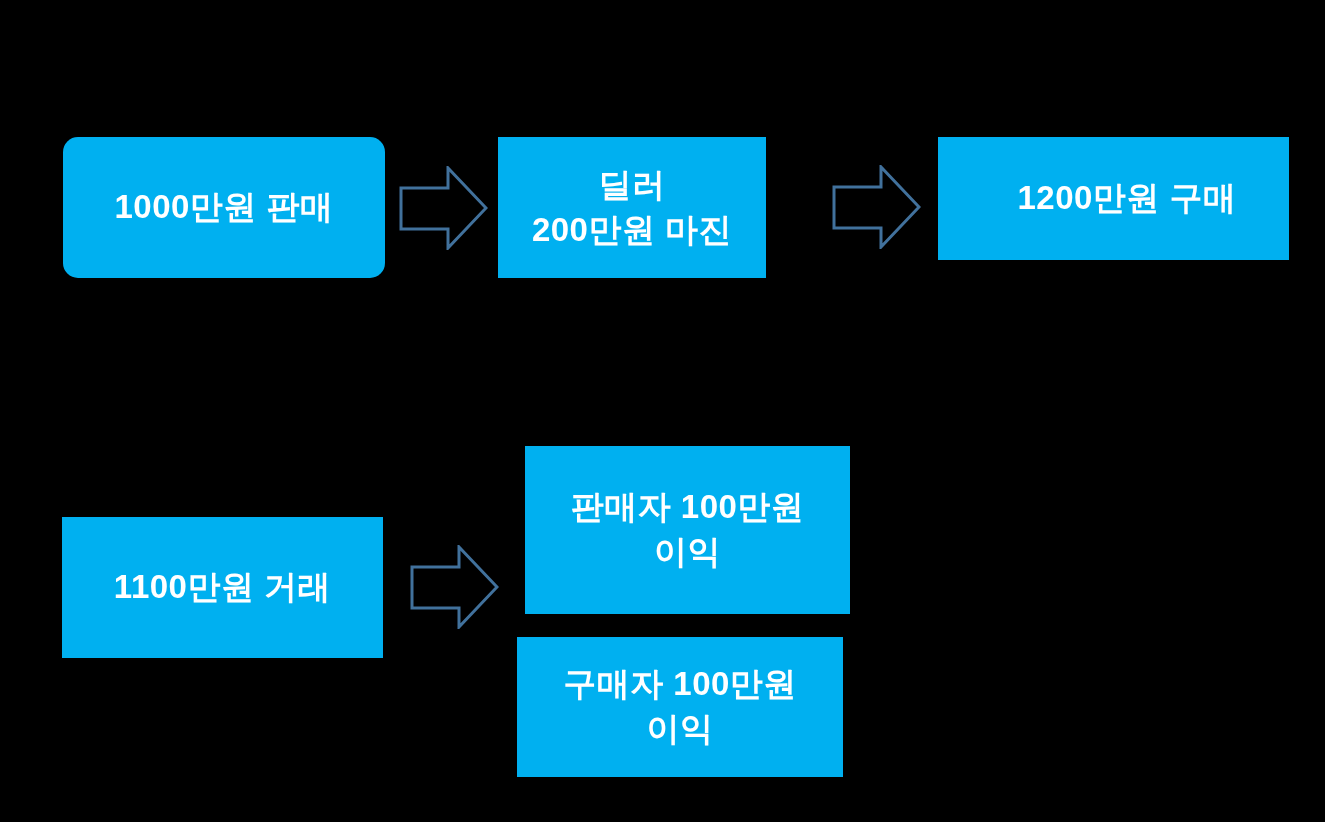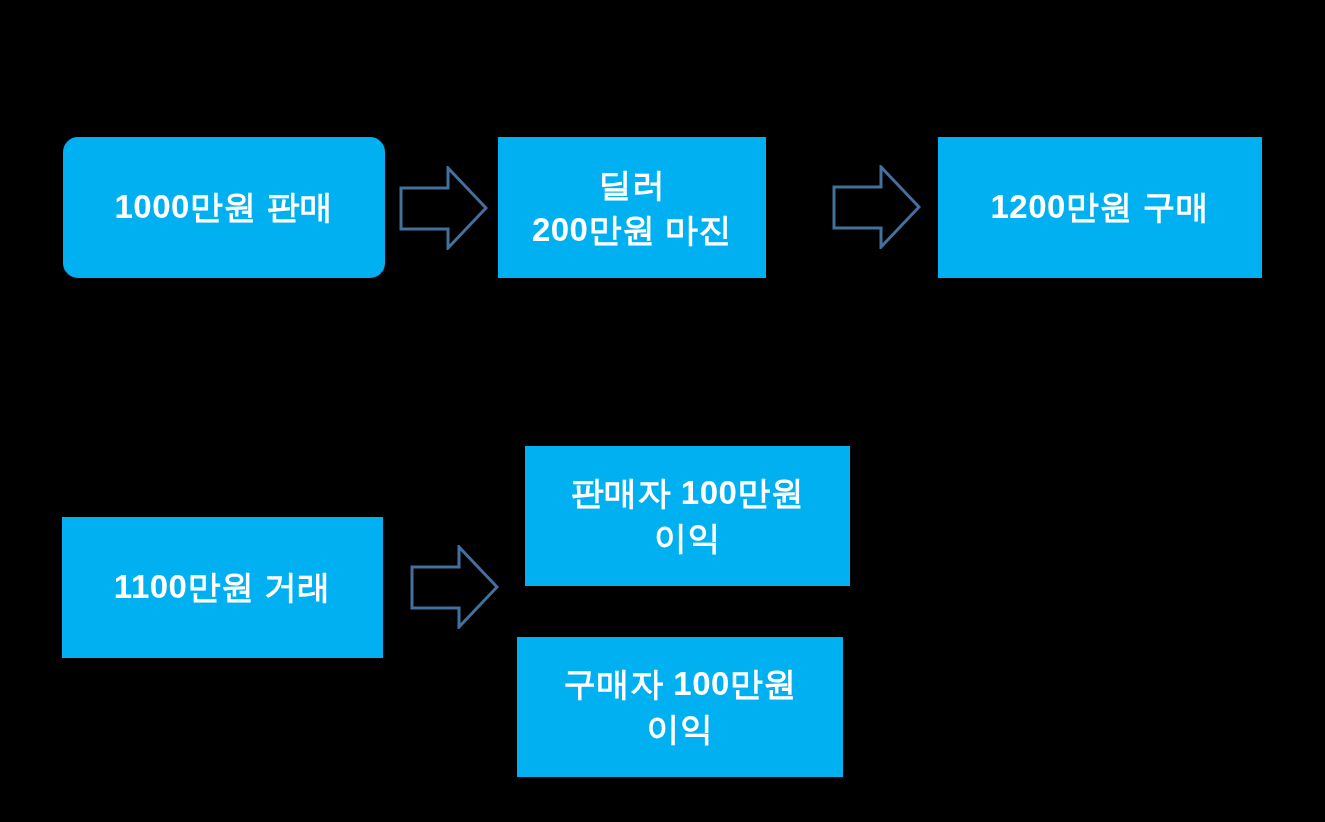--- a/index.html
+++ b/index.html
@@ -60,33 +60,33 @@
 
   <div class="box" style="left:498px; top:137px; width:268px; height:141px;">
     <span class="box-label">딜러
 200만원 마진</span>
   </div>
 
   <svg class="arrow" style="left:832px; top:165px;" width="89" height="84" viewBox="0 0 89 84" aria-hidden="true">
     <polygon points="2,22 49,22 49,2 87,42 49,82 49,63 2,63"></polygon>
   </svg>
 
-  <div class="box" style="left:938px; top:137px; width:324px; height:141px;">
+  <div class="box" style="left:938px; top:137px; width:324px; height:123px;padding-left:27px;">
     <span class="box-label">1200만원 구매</span>
   </div>
 
   <div class="box" style="left:62px; top:517px; width:321px; height:141px;">
     <span class="box-label">1100만원 거래</span>
   </div>
 
   <svg class="arrow" style="left:410px; top:545px;" width="89" height="84" viewBox="0 0 89 84" aria-hidden="true">
     <polygon points="2,22 49,22 49,2 87,42 49,82 49,63 2,63"></polygon>
   </svg>
 
-  <div class="box" style="left:525px; top:446px; width:325px; height:140px;">
+  <div class="box" style="left:525px; top:446px; width:325px; height:168px;">
     <span class="box-label">판매자 100만원
 이익</span>
   </div>
 
   <div class="box" style="left:517px; top:637px; width:326px; height:140px;justify-content:center;">
     <span class="box-label">구매자 100만원
 이익</span>
   </div>
 
 </div>

